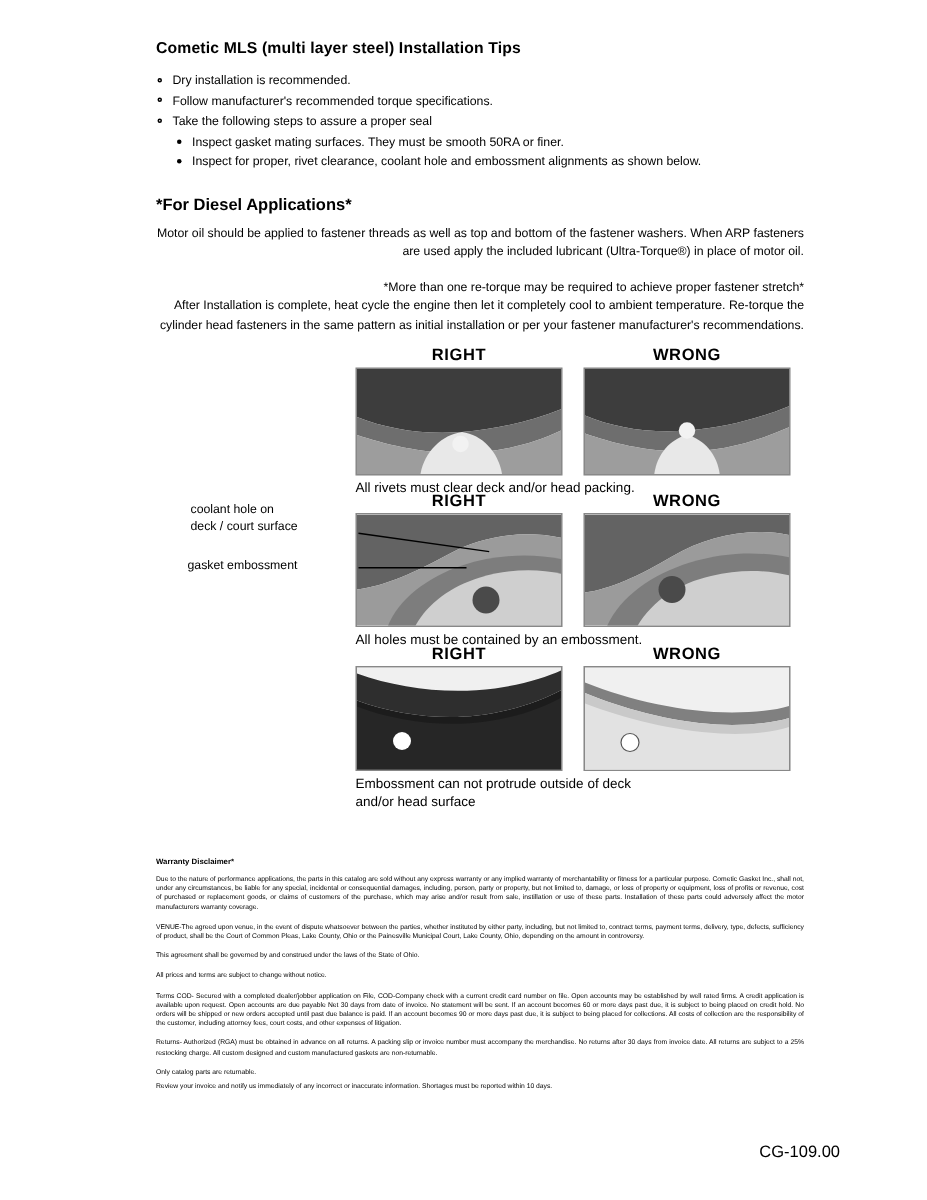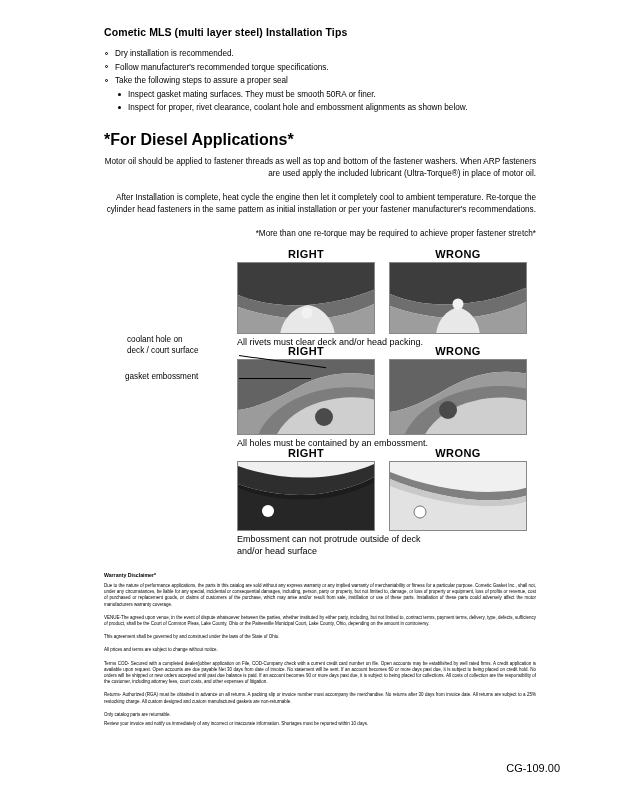--- a/index.html
+++ b/index.html
@@ -69,21 +69,21 @@
   ul.subbullets > li > .solid-dot {
     position: absolute;
     left: 14px;
     top: 5px;
     width: 3px;
     height: 3px;
     background: #000;
     border-radius: 50%;
   }
   h2.subtitle {
-    font-size: 16px;
+    font-size: 11px;
     font-weight: bold;
     margin: 16px 0 7px 0;
   }
   p.para {
     font-size: 8.2px;
     line-height: 12.6px;
     margin: 0 0 11px 0;
     text-align: right;
   }
   p.para.tight { margin-bottom: 0; }
@@ -91,21 +91,20 @@
   
   .figgroup {
     position: absolute;
   }
   .fig-label {
     font-size: 11px;
     font-weight: bold;
     text-align: center;
     letter-spacing: 0.4px;
     margin-bottom: 2px;
-    margin-top: 17px;
   }
   .fig-box {
     border: 1px solid #888;
     box-sizing: border-box;
     overflow: hidden;
     background: #f2f2f2;
     position: relative;
   }
   .caption {
     font-size: 9px;
@@ -181,22 +180,22 @@
         <span>Inspect gasket mating surfaces.  They must be smooth 50RA or finer.</span>
       </li>
       <li>
         <span class="solid-dot"></span>
         <span>Inspect for proper, rivet clearance, coolant hole and embossment alignments as shown below.</span>
       </li>
     </ul>
 
     <h2 class="subtitle">*For Diesel Applications*</h2>
     <p class="para">Motor oil should be applied to fastener threads as well as top and bottom of the fastener washers. When ARP fasteners are used apply the included lubricant (Ultra-Torque®) in place of motor oil.</p>
+    <p class="para tight">*More than one re-torque may be required to achieve proper fastener stretch*</p>
     <p class="para">After Installation is complete, heat cycle the engine then let it completely cool to ambient temperature. Re-torque the cylinder head fasteners in the same pattern as initial installation or per your fastener manufacturer's recommendations.</p>
-    <p class="para tight">*More than one re-torque may be required to achieve proper fastener stretch*</p>
   </div>
 
   <div class="figgroup" style="left:237px; top:231px; width:290px;">
 
     <div style="display:flex; gap:14px;">
       <div style="width:138px;">
         <div class="fig-label">RIGHT</div>
         <div class="fig-box" style="width:138px;height:72px;">
           <svg viewBox="0 0 138 72" width="138" height="72">
             <rect x="0" y="0" width="138" height="72" fill="#f0f0f0"></rect>

